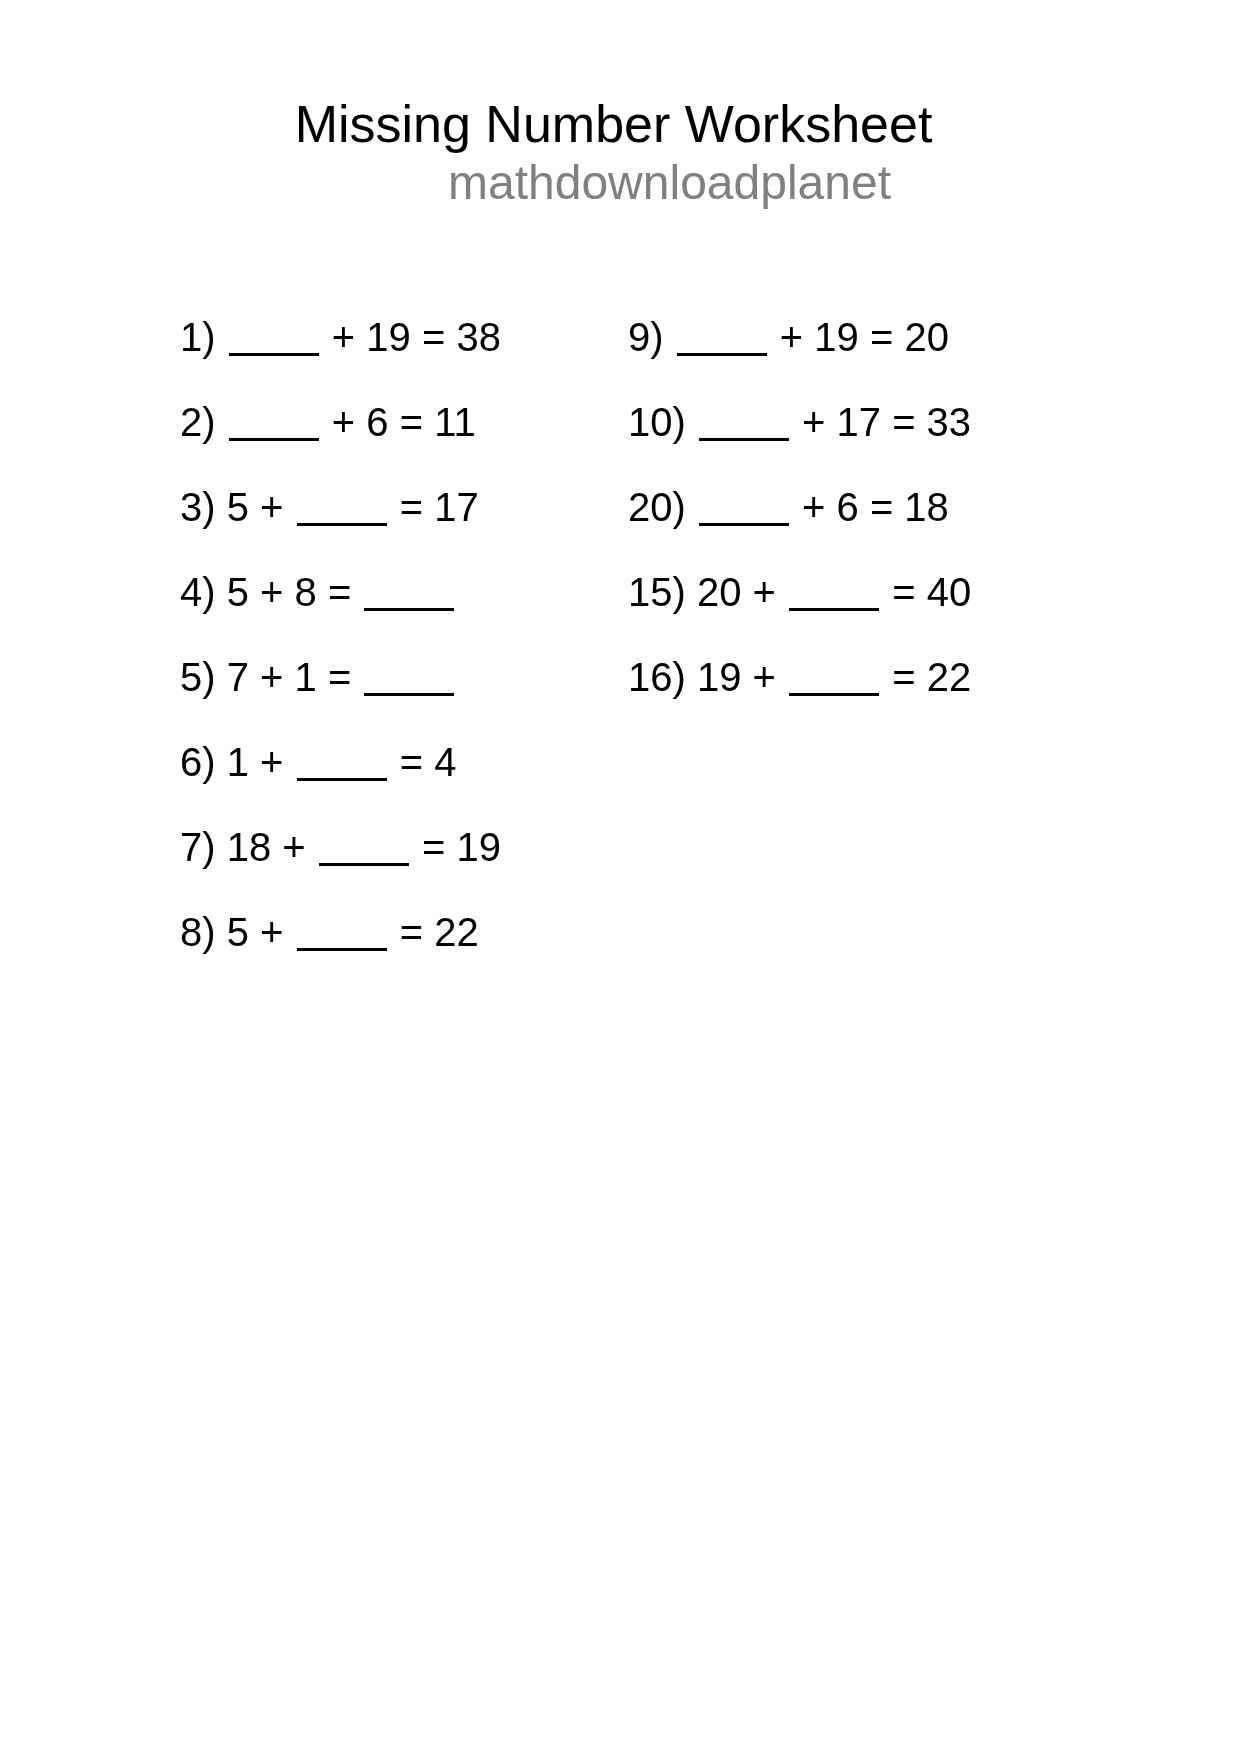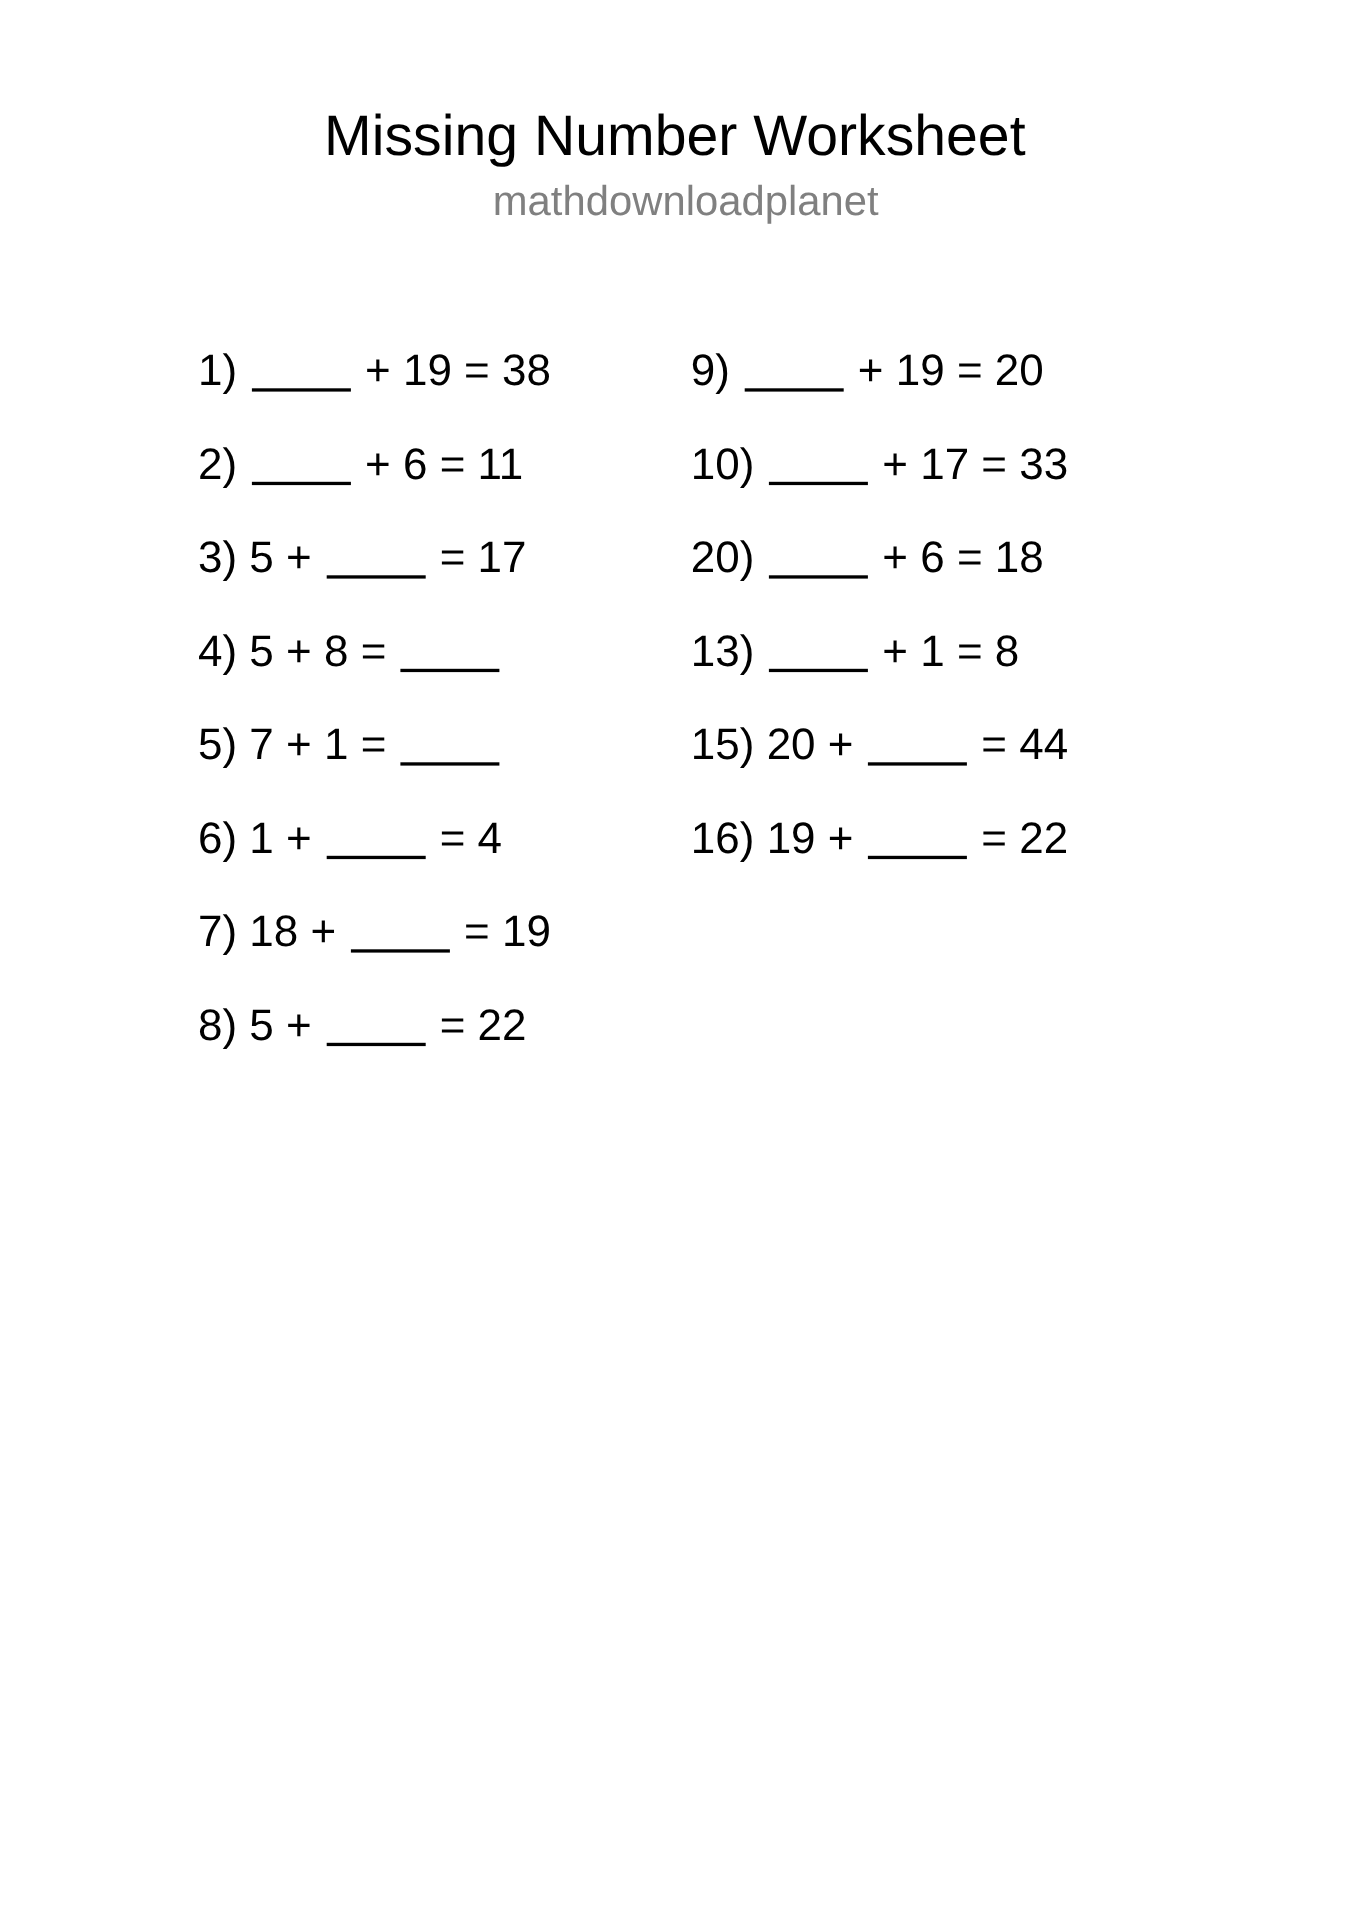--- a/index.html
+++ b/index.html
@@ -22,21 +22,21 @@
       top: 94px;
       text-align: center;
       font-size: 52px;
       line-height: 60px;
       white-space: nowrap;
     }
     .subtitle {
       position: absolute;
       left: 448px;
       top: 160px;
-      font-size: 38px;
+      font-size: 48px;
       line-height: 46px;
       color: #808080;
       white-space: nowrap;
     }
     .col {
       position: absolute;
       top: 313px;
     }
     .col.left { left: 180px; }
     .col.right { left: 628px; }
@@ -121,29 +121,24 @@
     <span>10)</span><span> </span>
     <span class="blank"></span><span> </span>
     <span>+ 17 = 33</span>
   </div>
   <div class="problem">
     <span>20)</span><span> </span>
     <span class="blank"></span><span> </span>
     <span>+ 6 = 18</span>
   </div>
   <div class="problem">
-    <span>13)</span><span> </span>
-    <span class="blank"></span><span> </span>
-    <span>+ 1 = 8</span>
-  </div>
-  <div class="problem">
     <span>15)</span><span> </span>
     <span>20 +</span><span> </span>
     <span class="blank"></span><span> </span>
-    <span>= 44</span>
+    <span>= 40</span>
   </div>
   <div class="problem">
     <span>16)</span><span> </span>
     <span>19 +</span><span> </span>
     <span class="blank"></span><span> </span>
     <span>= 22</span>
   </div>
 </div>
 
 </body></html>

